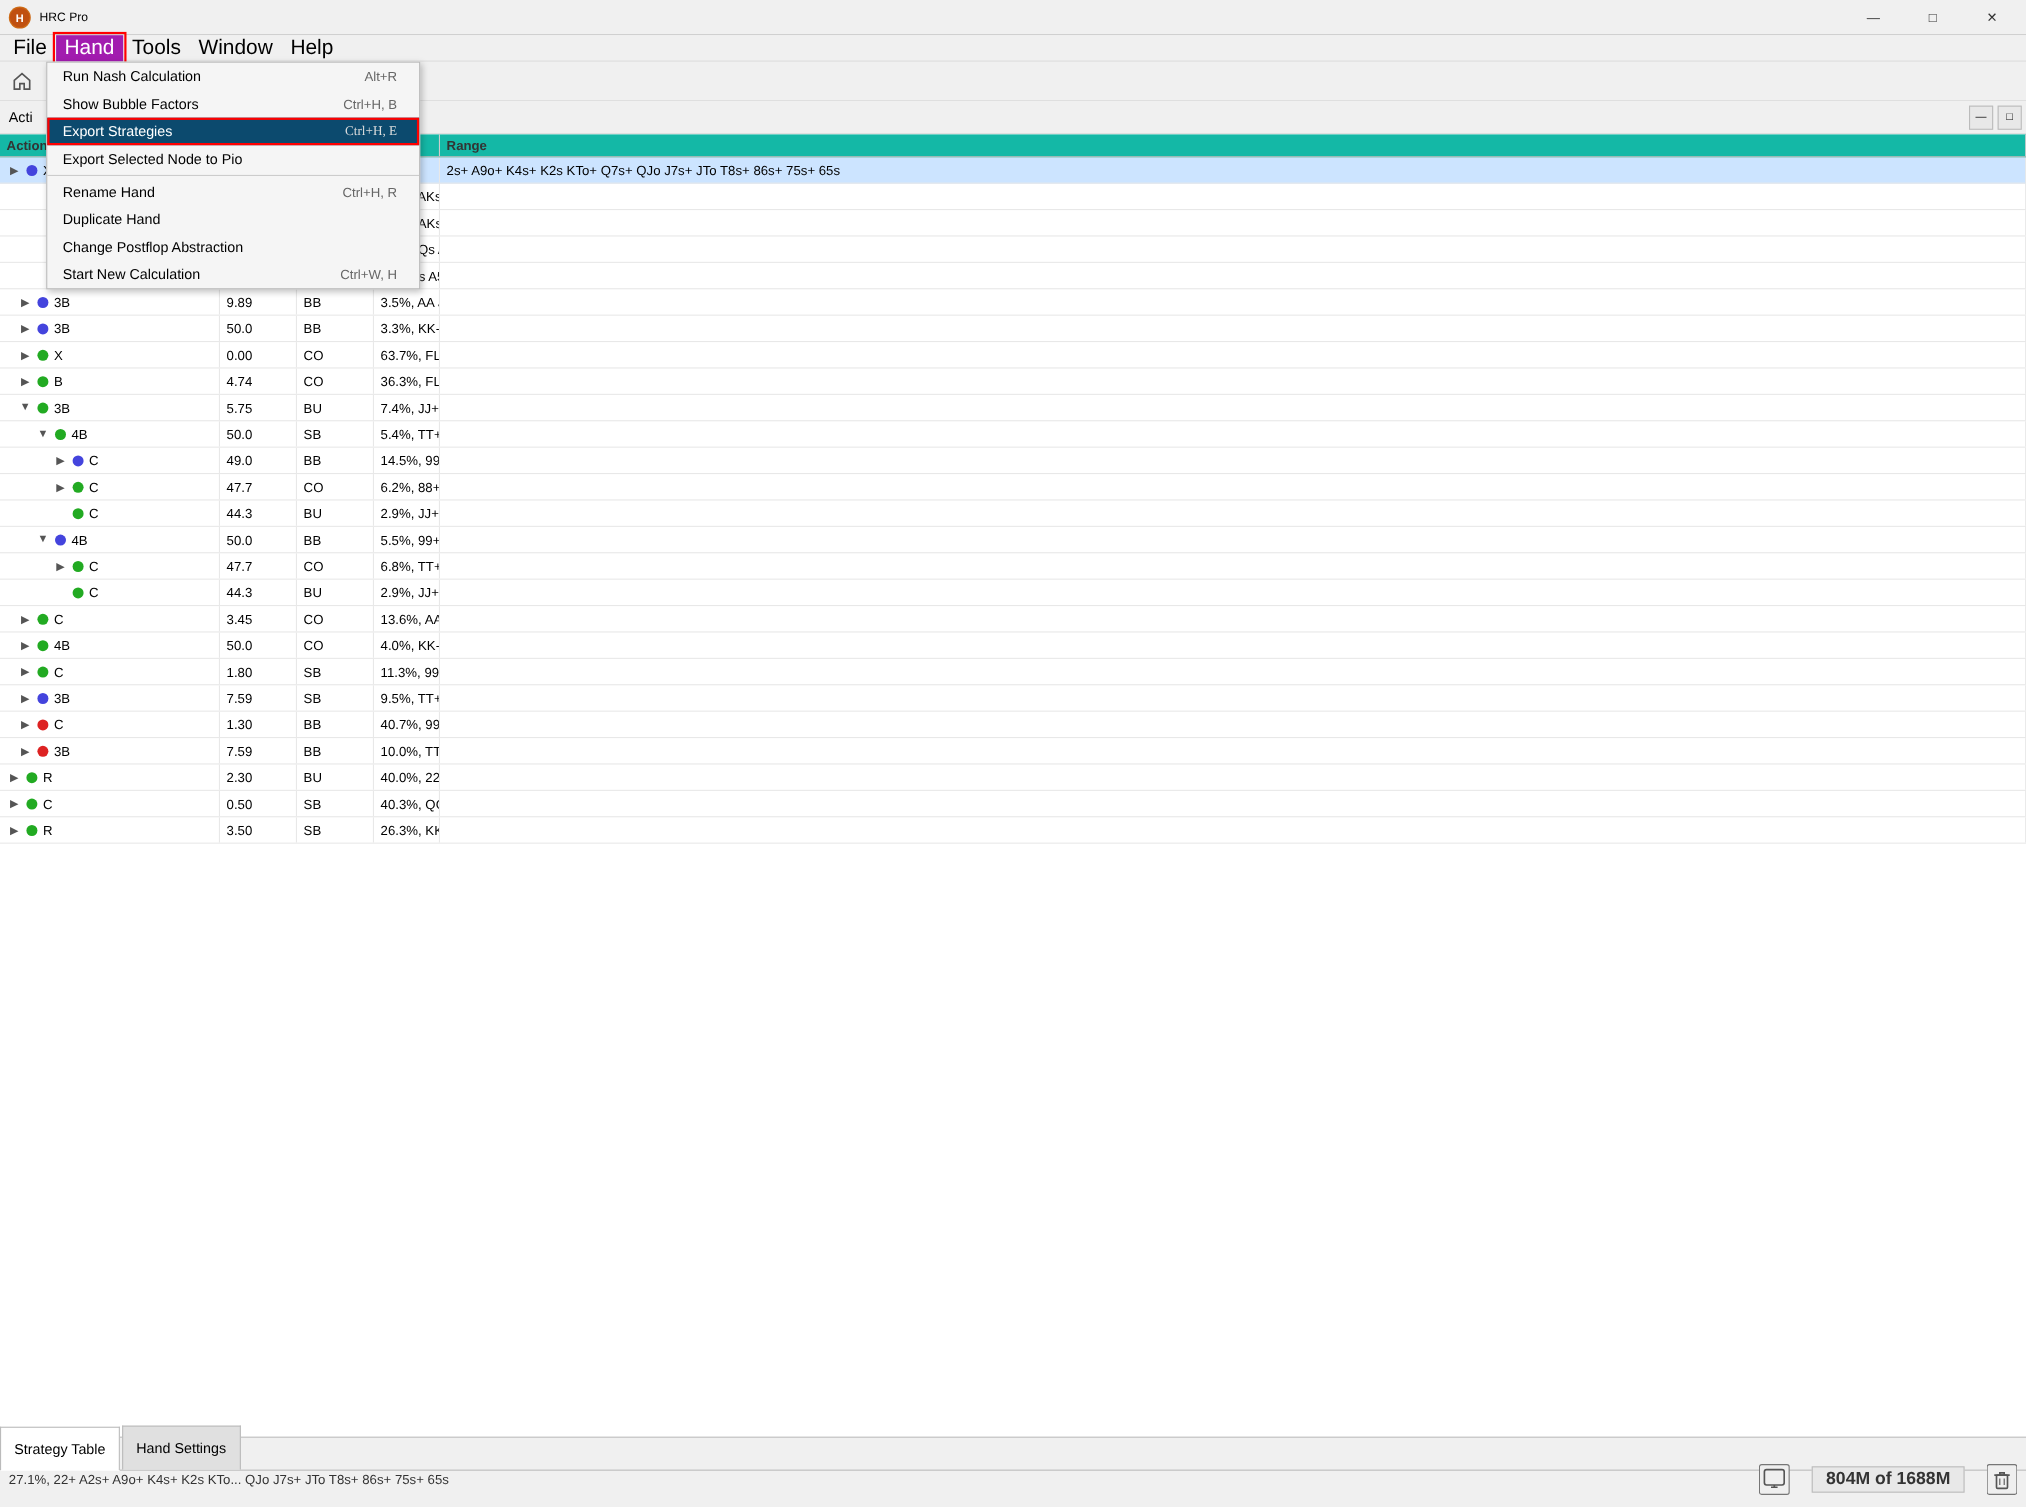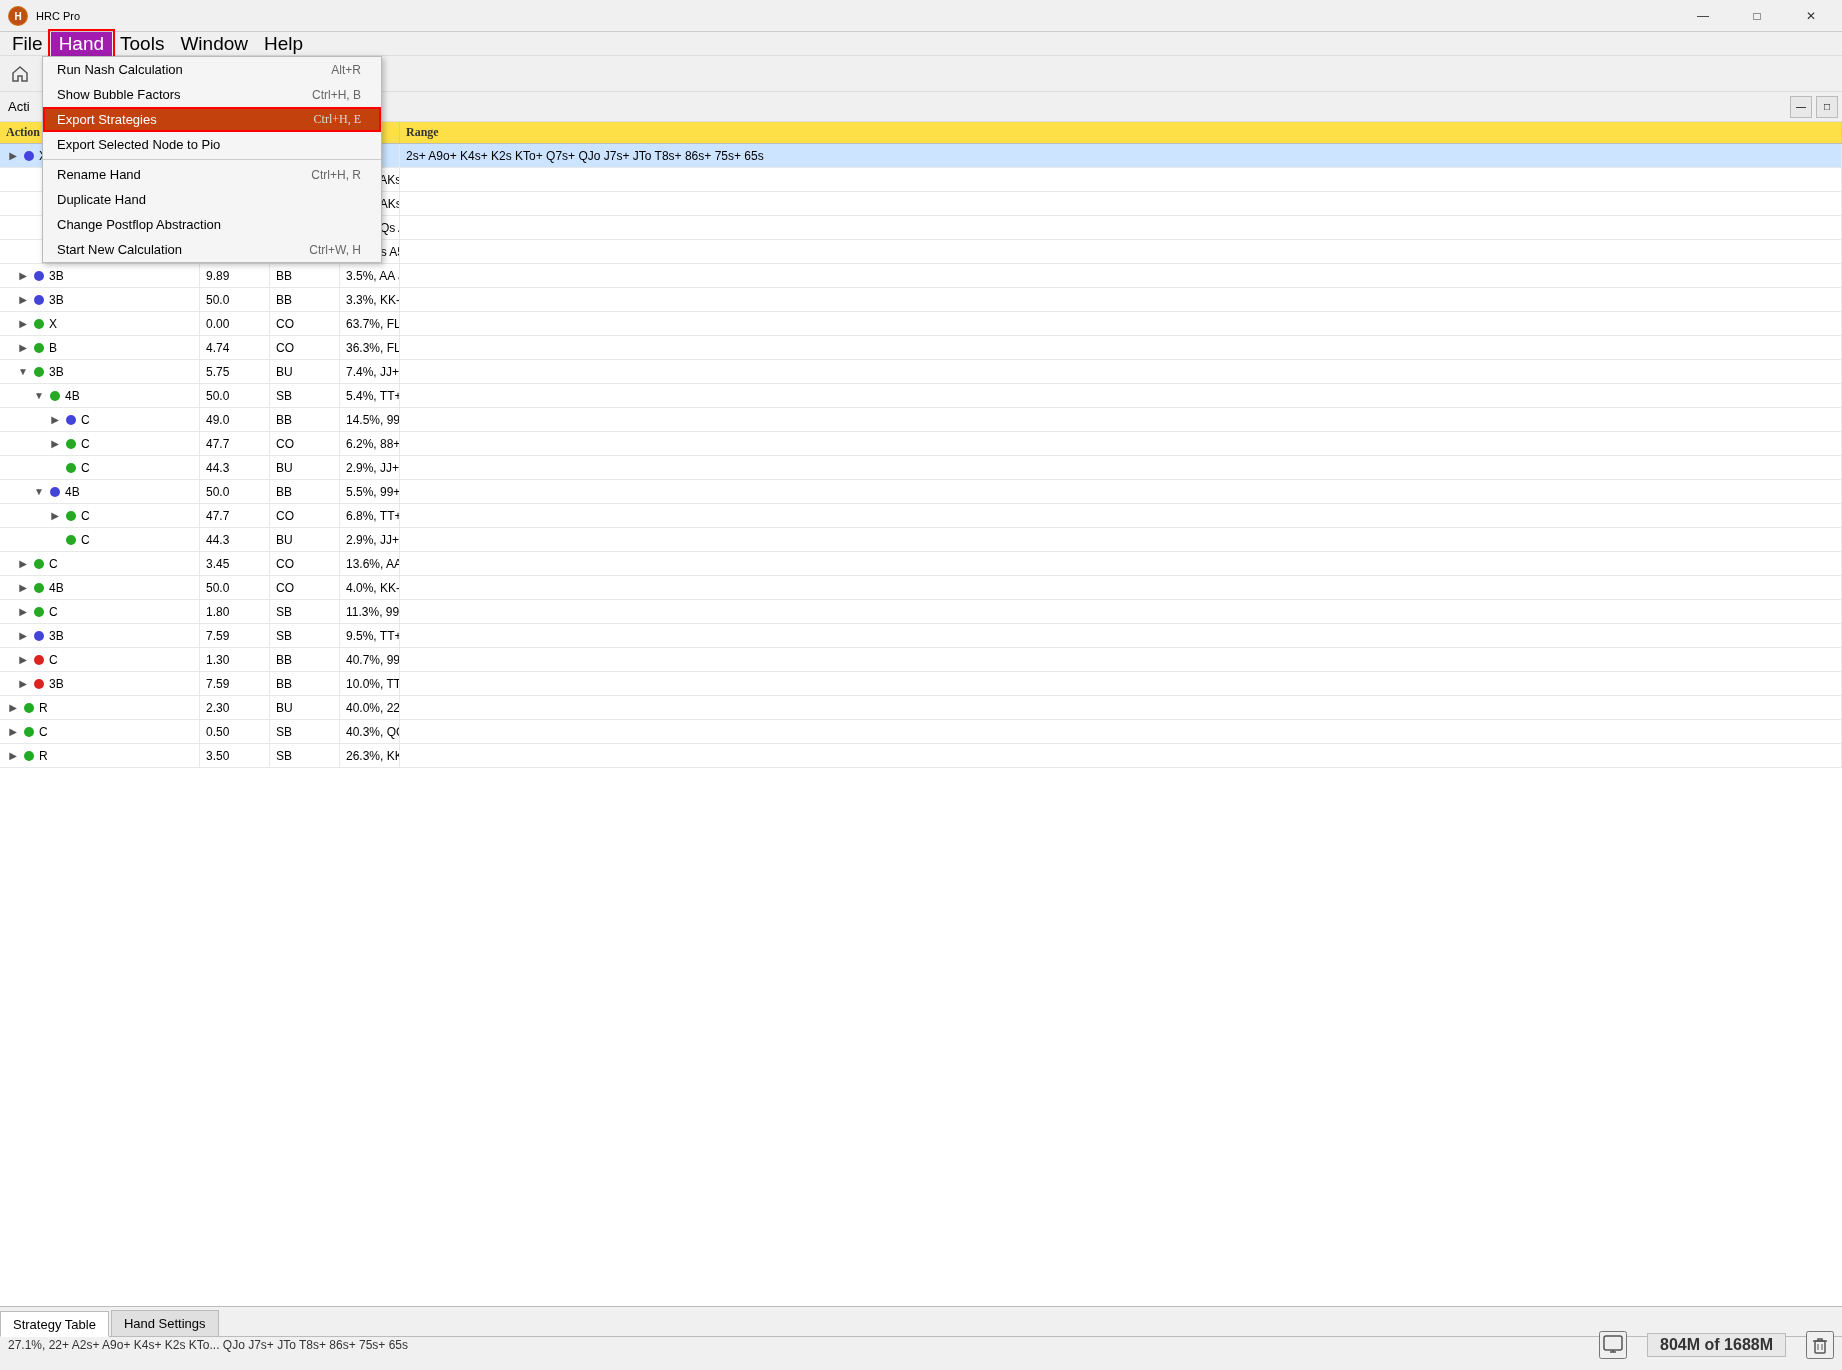--- a/index.html
+++ b/index.html
@@ -104,21 +104,21 @@
       display: flex;
       justify-content: space-between;
       align-items: center;
       padding: 5px 20px 5px 14px;
       cursor: pointer;
       font-size: 13px;
       color: #000;
       white-space: nowrap;
     }
     .dropdown-item.highlighted {
-      background: #c2410c;
+      background: #0c4a6e;
       color: white;
       outline: 2px solid #ff0000;
       outline-offset: -2px;
       gap: 12px;
     }
     .dropdown-item .shortcut {
       margin-left: 40px;
       color: #666;
       font-size: 12px;
     }
@@ -191,26 +191,25 @@
     
     .tree-table {
       flex: 1;
       overflow-y: auto;
       overflow-x: hidden;
       background: white;
     }
     .table-header {
       display: grid;
       grid-template-columns: 200px 70px 70px 60px 1fr;
-      background: #fde047;
+      background: #14b8a6;
       border-bottom: 1px solid #bbb;
       position: sticky;
       top: 0;
       z-index: 10;
-      font-family: Liberation Serif, serif;
     }
     .th {
       padding: 3px 6px;
       font-size: 12px;
       font-weight: 600;
       color: #333;
       border-right: 1px solid #ccc;
     }
     .table-row {
       display: grid;
@@ -272,21 +271,21 @@
       border-top: 1px solid #bbb;
     }
     .bottom-tab {
       padding: 4px 12px;
       font-size: 13px;
       cursor: pointer;
       border: 1px solid #bbb;
       border-bottom: none;
       background: #e0e0e0;
       margin-right: 2px;
-      height: 26px;
+      height: 40px;
       display: flex;
       align-items: center;
     }
     .bottom-tab.active {
       background: white;
       border-bottom: 1px solid white;
       margin-bottom: -1px;
     }
 
     

